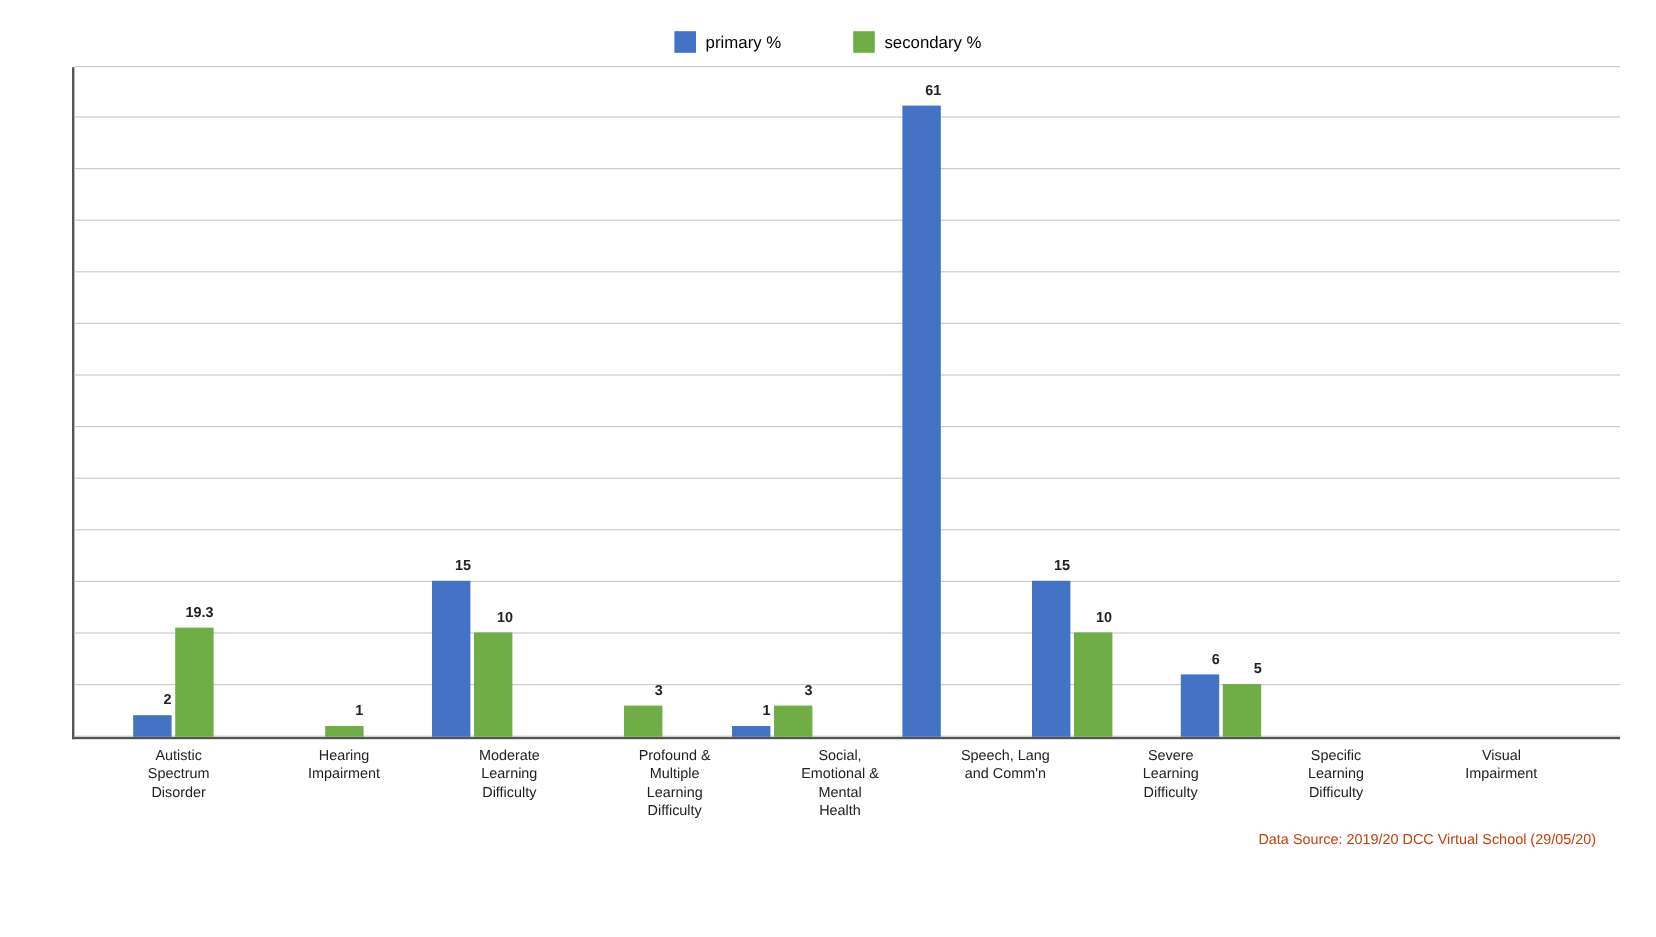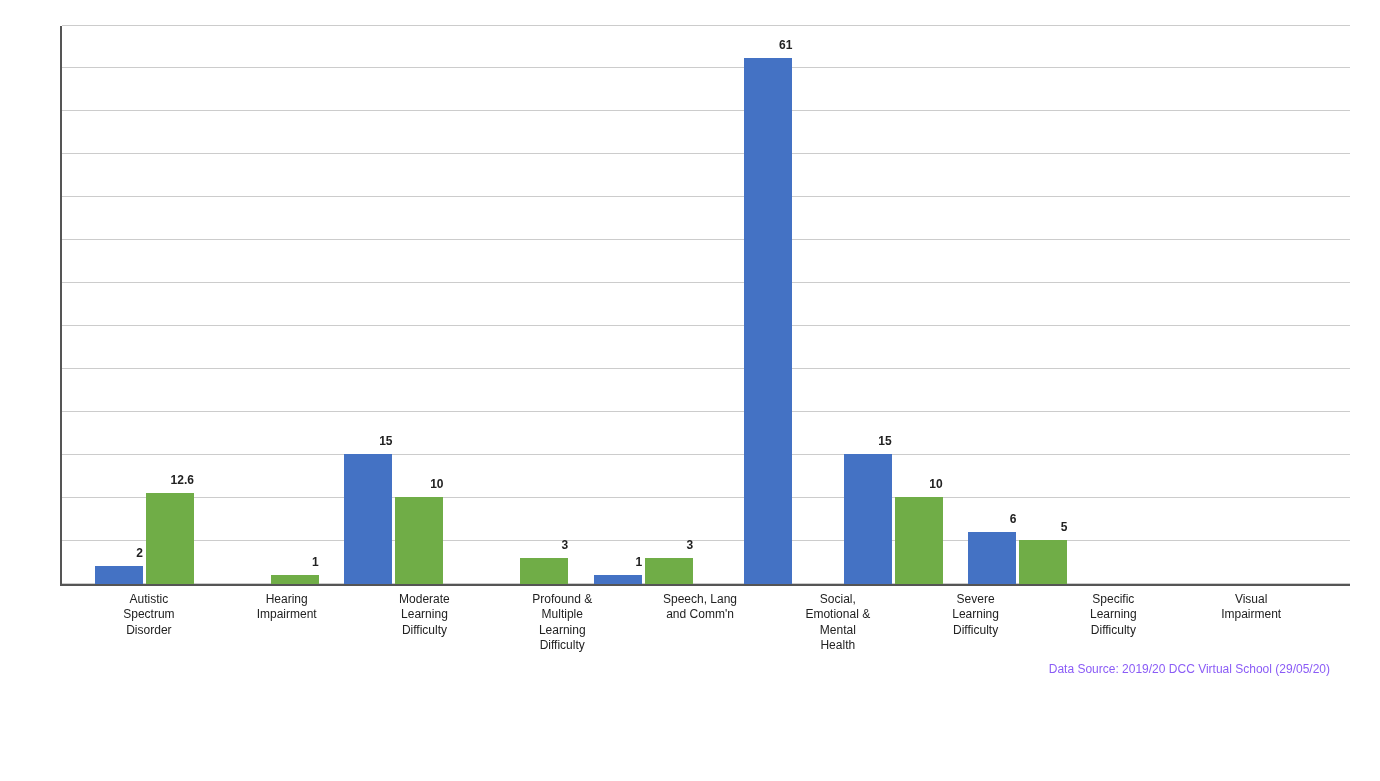--- a/index.html
+++ b/index.html
@@ -76,21 +76,21 @@
       justify-content: flex-end;
       position: relative;
     }
     .bar-pair {
       display: flex;
       align-items: flex-end;
       gap: 3px;
       position: relative;
     }
     .bar {
-      width: 48px;
+      width: 32px;
       position: relative;
       display: flex;
       flex-direction: column;
       align-items: flex-end;
       justify-content: flex-start;
     }
     .bar-value {
       position: absolute;
       top: -20px;
       font-size: 12px;
@@ -112,30 +112,40 @@
     .x-label {
       flex: 1;
       text-align: center;
       font-size: 12px;
       color: #222;
       line-height: 1.3;
     }
     .data-source {
       text-align: right;
       font-size: 12px;
-      color: #8b5cf6;
+      color: #c2410c;
       margin-top: 8px;
       margin-right: 10px;
     }
   </style>
 </head>
 <body>
 
 <div class="chart-container">
 
+  <div class="legend">
+    <div class="legend-item">
+      <div class="legend-color" style="background:#4472C4;"></div>
+      <span>primary %</span>
+    </div>
+    <div class="legend-item">
+      <div class="legend-color" style="background:#70AD47;"></div>
+      <span>secondary %</span>
+    </div>
+  </div>
 
   <div style="display:flex; flex-direction:row;">
 
     <div style="width:10px;"></div>
     <div style="flex:1; position:relative;">
       <div class="chart-area" id="chart-area">
         <div class="gridlines" id="gridlines">
             <div class="gridline" style="bottom: 0%;"></div>
             <div class="gridline" style="bottom: 7.69231%;"></div>
             <div class="gridline" style="bottom: 15.3846%;"></div>
@@ -152,21 +162,21 @@
             <div class="gridline" style="bottom: 100%;"></div>
           </div>
         <div class="bars-wrapper" id="bars-wrapper">
             <div class="bar-group">
               <div class="bar-pair">
                 <div class="bar bar-blue">
                   <div class="bar-value">2</div>
                   <div class="bar-rect" style="height: 17.2308px;"></div>
                 </div>
                 <div class="bar bar-green">
-                  <div class="bar-value">12.6</div>
+                  <div class="bar-value">19.3</div>
                   <div class="bar-rect" style="height: 90.4615px;"></div>
                 </div>
               </div>
             </div>
             <div class="bar-group">
               <div class="bar-pair">
                 <div class="bar bar-blue">
                   <div class="bar-rect" style="height: 0px;"></div>
                 </div>
                 <div class="bar bar-green">
@@ -262,22 +272,22 @@
                 </div>
               </div>
             </div>
           </div>
       </div>
       <div class="x-labels" id="x-labels">
           <div class="x-label">Autistic<br>Spectrum<br>Disorder</div>
           <div class="x-label">Hearing<br>Impairment</div>
           <div class="x-label">Moderate<br>Learning<br>Difficulty</div>
           <div class="x-label">Profound &amp;<br>Multiple<br>Learning<br>Difficulty</div>
+          <div class="x-label">Social,<br>Emotional &amp;<br>Mental<br>Health</div>
           <div class="x-label">Speech, Lang<br>and Comm'n</div>
-          <div class="x-label">Social,<br>Emotional &amp;<br>Mental<br>Health</div>
           <div class="x-label">Severe<br>Learning<br>Difficulty</div>
           <div class="x-label">Specific<br>Learning<br>Difficulty</div>
           <div class="x-label">Visual<br>Impairment</div>
         </div>
     </div>
   </div>
 
   <div class="data-source">Data Source: 2019/20 DCC Virtual School (29/05/20)</div>
 </div>
 

